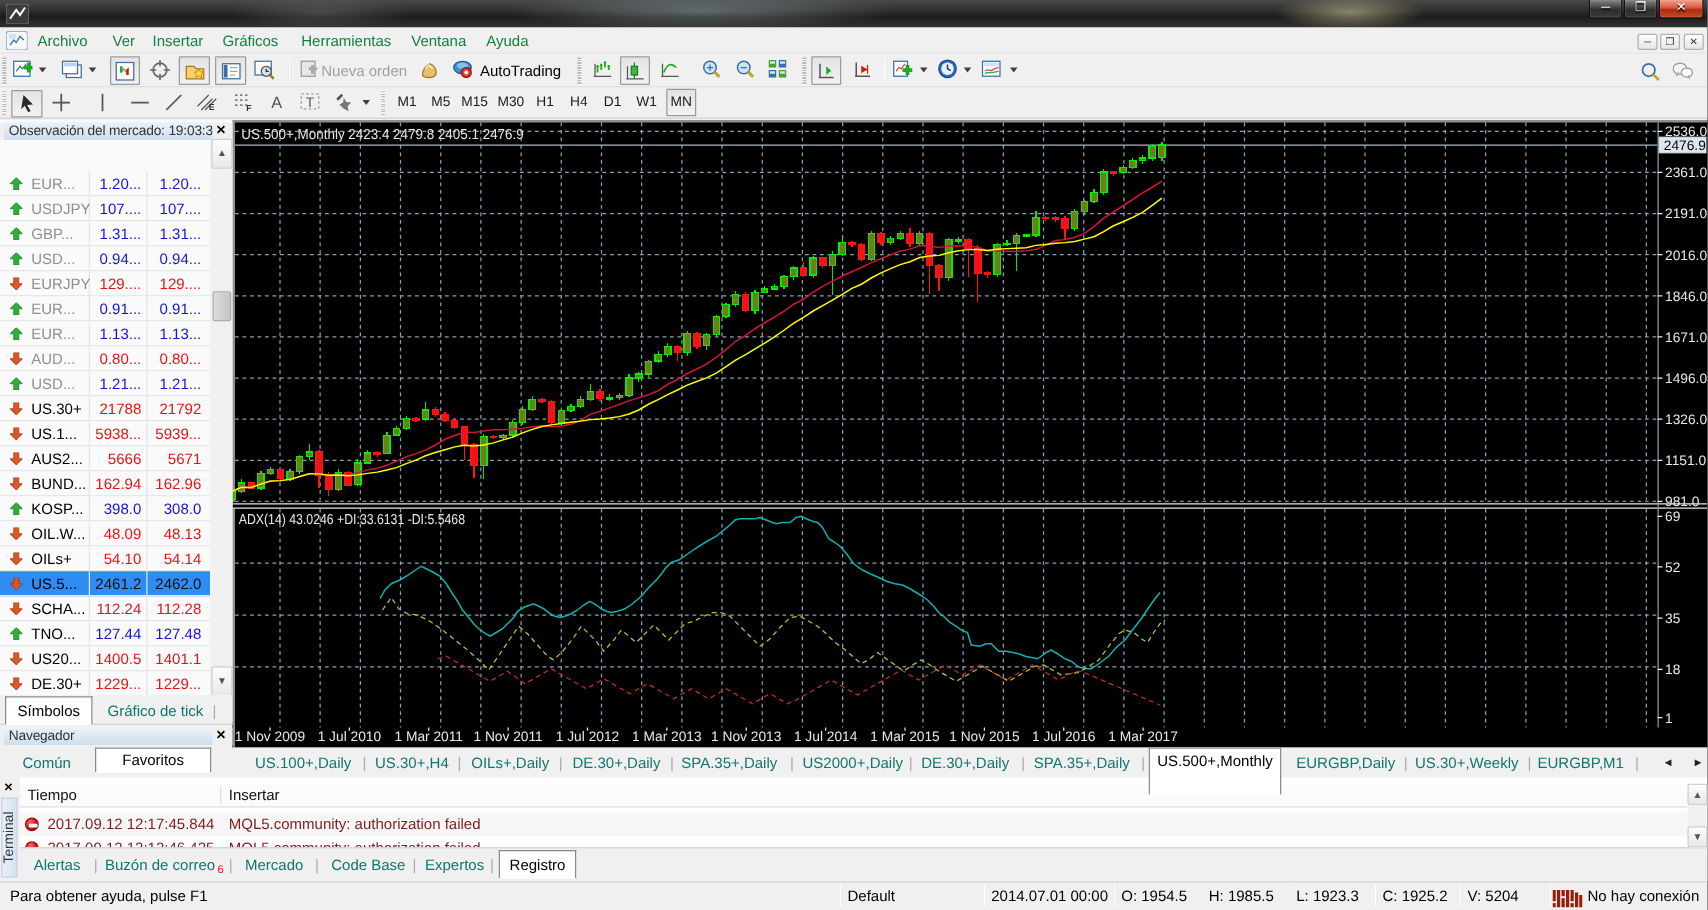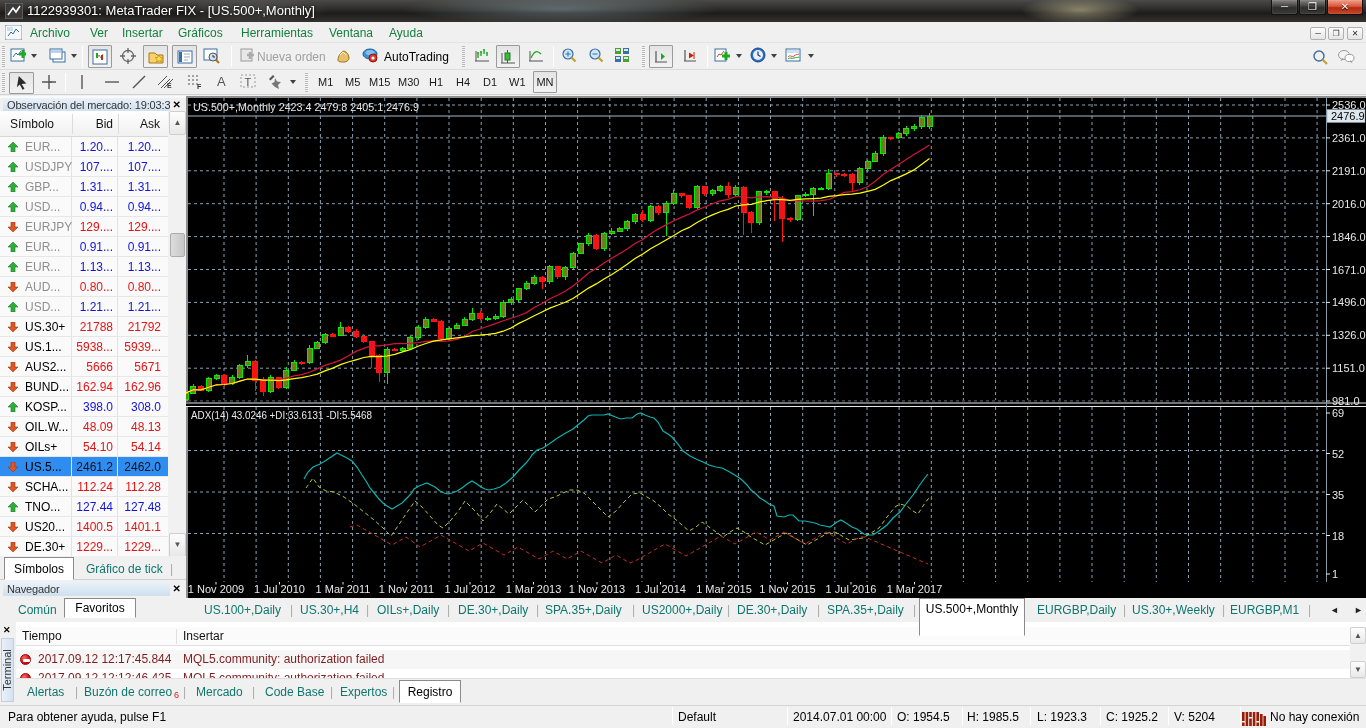--- a/index.html
+++ b/index.html
@@ -75,21 +75,20 @@
 </style></head>
 <body>
 <div id="title" class="abs">
     <div class="blob1"></div>
     <div class="blob2"></div>
     <div class="blob3"></div>
 <svg class="abs" style="left:5px;top:3px" width="18" height="16" viewBox="0 0 18 16">
       <rect width="18" height="16" rx="2" fill="#3a3a3a" stroke="#777"></rect>
       <path d="M3 12L8 5l3 4 4-6" stroke="#fff" stroke-width="1.6" fill="none"></path>
     </svg>
-<span id="titletext" class="abs">1122939301: MetaTrader FIX - [US.500+,Monthly]</span>
 <div class="wbtn" style="left:1271px;width:27px">
       <span>─</span>
     </div>
 <div class="wbtn" style="left:1299px;width:27px">
       <span>❐</span>
     </div>
 <div class="wbtn close" style="left:1327px;width:36px">
       <span>✕</span>
     </div>
 </div>
@@ -566,27 +565,20 @@
     <text x="1331" y="120" font-size="11" fill="#000">2476.9</text>
     <text x="193" y="111" class="cl" textLength="226" lengthAdjust="spacingAndGlyphs">US.500+,Monthly  2423.4 2479.8 2405.1 2476.9</text>
     <text x="191" y="419" class="cl" textLength="181" lengthAdjust="spacingAndGlyphs">ADX(14) 43.0246 +DI:33.6131 -DI:5.5468</text>
 </svg>
 <div id="mw" class="abs">
 <div class="phead" style="top:2px">
       <div class="band"></div>
       <span class="t">Observación del mercado: 19:03:3</span>
       <span class="x">✕</span>
     </div>
-<div id="mwcolh" class="abs">
-      <span style="left:10px">Símbolo</span>
-      <span style="right:55px">Bid</span>
-      <span style="right:8px">Ask</span>
-<div style="position:absolute;left:72px;top:3px;width:1px;height:20px;background:#dcdcdc"></div>
-<div style="position:absolute;left:118px;top:3px;width:1px;height:20px;background:#dcdcdc"></div>
-    </div>
 <div class="mwrow gridln" style="top:41px">
       <div class="cola"></div>
       <div class="colb"></div>
       <svg class="up" viewBox="0 0 10 10">
         <path d="M5 0 L10 5 L7 5 L7 10 L3 10 L3 5 L0 5 Z" fill="#2eaf3c" stroke="#1c7a28" stroke-width="0.6"></path>
       </svg>
       <span class="sym gray">EUR...</span>
       <span class="bid blue">1.20...</span>
       <span class="ask blue">1.20...</span>
     </div>
@@ -800,21 +792,21 @@
 <span class="tab" style="left:86px;top:6px">Gráfico de tick</span>
 <span class="tabsep" style="left:170px;top:6px">|</span>
 </div>
 <div class="phead abs" style="top:582px">
     <div class="band"></div>
     <span class="t">Navegador</span>
     <span class="x">✕</span>
   </div>
 <div class="tabbar abs" style="left:0;top:600px;width:186px;height:22px">
 <span class="tab" style="left:18px;top:3px">Común</span>
-<div class="atab" style="left:64px;top:-2px;width:72px;height:20px;line-height:19px">Favoritos</div>
+<div class="atab" style="left:76px;top:-2px;width:93px;height:20px;line-height:19px">Favoritos</div>
 </div>
 <div class="tabbar abs" style="left:186px;top:598px;width:1180px;height:24px">
     <span class="tab" style="left:18px;top:5px">US.100+,Daily</span>
     <span class="tab" style="left:114px;top:5px">US.30+,H4</span>
     <span class="tab" style="left:191px;top:5px">OILs+,Daily</span>
     <span class="tab" style="left:272px;top:5px">DE.30+,Daily</span>
     <span class="tab" style="left:359px;top:5px">SPA.35+,Daily</span>
     <span class="tab" style="left:456px;top:5px">US2000+,Daily</span>
     <span class="tab" style="left:551px;top:5px">DE.30+,Daily</span>
     <span class="tab" style="left:641px;top:5px">SPA.35+,Daily</span>

